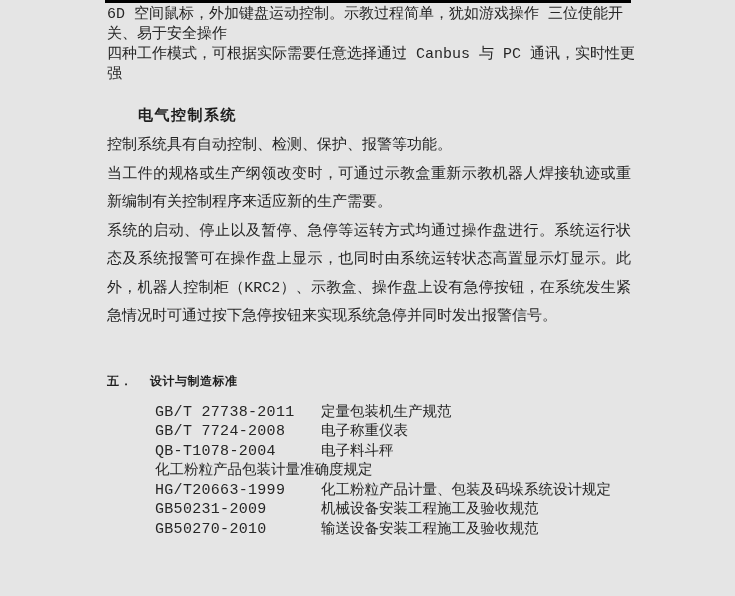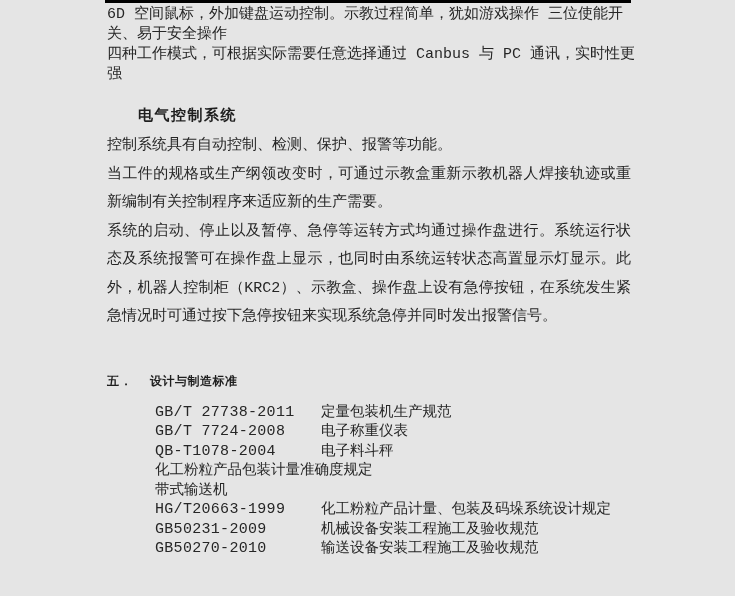--- a/index.html
+++ b/index.html
@@ -113,21 +113,20 @@
         <span class="std-title">电子称重仪表</span>
       </div>
       <div class="std-row">
         <span class="std-code">QB-T1078-2004</span>
         <span class="std-title">电子料斗秤</span>
       </div>
       <div class="std-row">
         <span class="std-title">化工粉粒产品包装计量准确度规定</span>
       </div>
       <div class="std-row">
-        <span class="std-title">带式输送机</span>
       </div>
       <div class="std-row">
         <span class="std-code">HG/T20663-1999</span>
         <span class="std-title">化工粉粒产品计量、包装及码垛系统设计规定</span>
       </div>
       <div class="std-row">
         <span class="std-code">GB50231-2009</span>
         <span class="std-title">机械设备安装工程施工及验收规范</span>
       </div>
       <div class="std-row">

